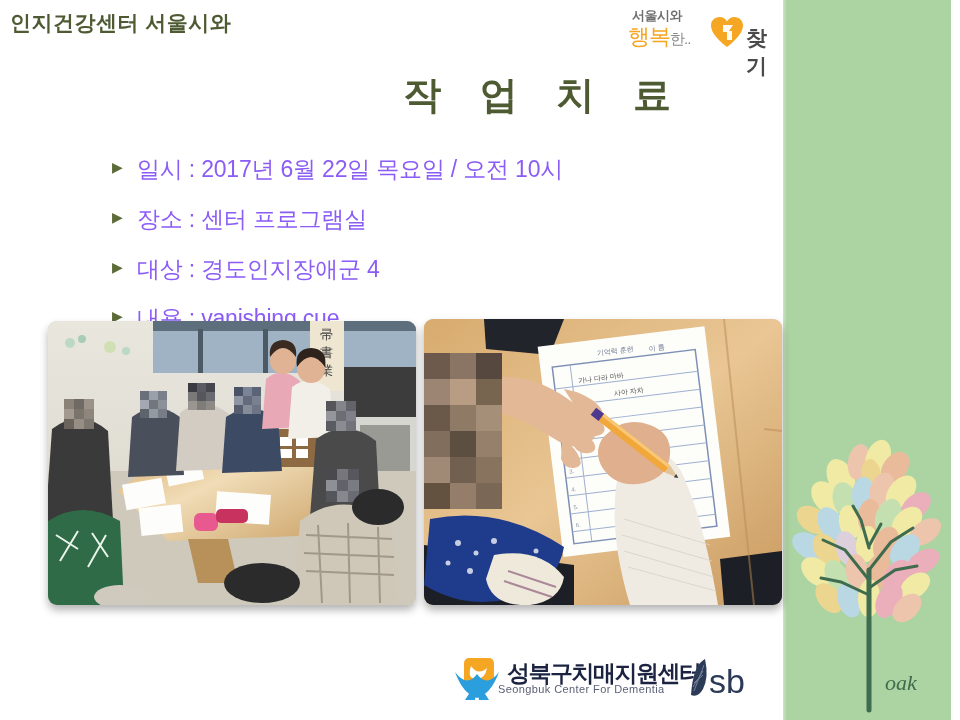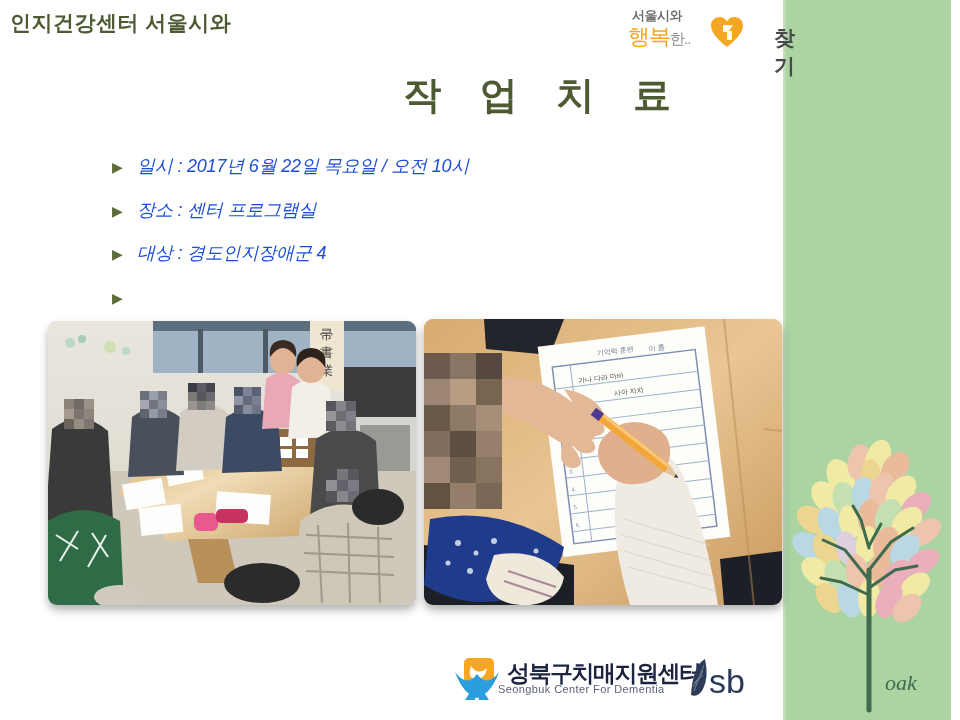--- a/index.html
+++ b/index.html
@@ -45,41 +45,40 @@
     position:absolute;left:0px;top:16px;
     font-size:22px;font-weight:400;color:#f5a623;letter-spacing:-1px;
     white-space:nowrap;
   }
   .toplogo .l2 .dim{color:#8a8a8a;font-size:15px;}
   .toplogo .heart{
     position:absolute;left:82px;top:10px;width:34px;height:32px;
   }
   .toplogo .l3{
     position:absolute;left:118px;top:18px;
-    font-size:21px;font-weight:700;color:#4a4a4a;letter-spacing:-1px;margin-left:28px;
+    font-size:21px;font-weight:700;color:#4a4a4a;letter-spacing:-1px;
   }
 
   
   .main-title{
     position:absolute;left:0;top:70px;width:685px;text-align:right;
     font-size:38px;font-weight:700;color:#4d5a32;letter-spacing:14px;
     text-indent:14px;
   }
 
   
   .bullets{position:absolute;left:112px;top:155px;width:640px;}
   .bullet{display:flex;align-items:flex-start;margin-bottom:21px;}
   .bullet .tri{
     width:16px;flex:0 0 16px;margin-top:5px;margin-right:9px;
     color:#5d6b38;font-size:14px;line-height:1;
   }
   .bullet .btext{
-    font-size:18px;color:#1d4ed8;line-height:1.25;letter-spacing:-0.2px;
+    font-size:23px;color:#8b5cf6;line-height:1.25;letter-spacing:-0.2px;
     white-space:nowrap;
-    font-style:italic;
   }
 
   
   .photo{
     position:absolute;border-radius:9px;overflow:hidden;
     box-shadow:0 5px 9px rgba(0,0,0,0.30);
     background:#cfcfcf;
   }
   .photo-left{left:48px;top:321px;width:368px;height:284px;}
   .photo-right{left:424px;top:319px;width:358px;height:286px;}
@@ -189,20 +188,21 @@
     <div class="bullet">
       <span class="tri">▶</span>
       <span class="btext">장소 : 센터 프로그램실</span>
     </div>
     <div class="bullet">
       <span class="tri">▶</span>
       <span class="btext">대상 : 경도인지장애군 4</span>
     </div>
     <div class="bullet">
       <span class="tri">▶</span>
+      <span class="btext">내용 : vanishing cue.</span>
     </div>
   </div>
 
   <div class="photo photo-left">
     <svg viewBox="0 0 368 284" xmlns="http://www.w3.org/2000/svg">
       <defs>
         <linearGradient id="wallg" x1="0" y1="0" x2="0" y2="1">
           <stop offset="0" stop-color="#e9e6de"></stop>
             <stop offset="1" stop-color="#d8d4c8"></stop>
         </linearGradient>

